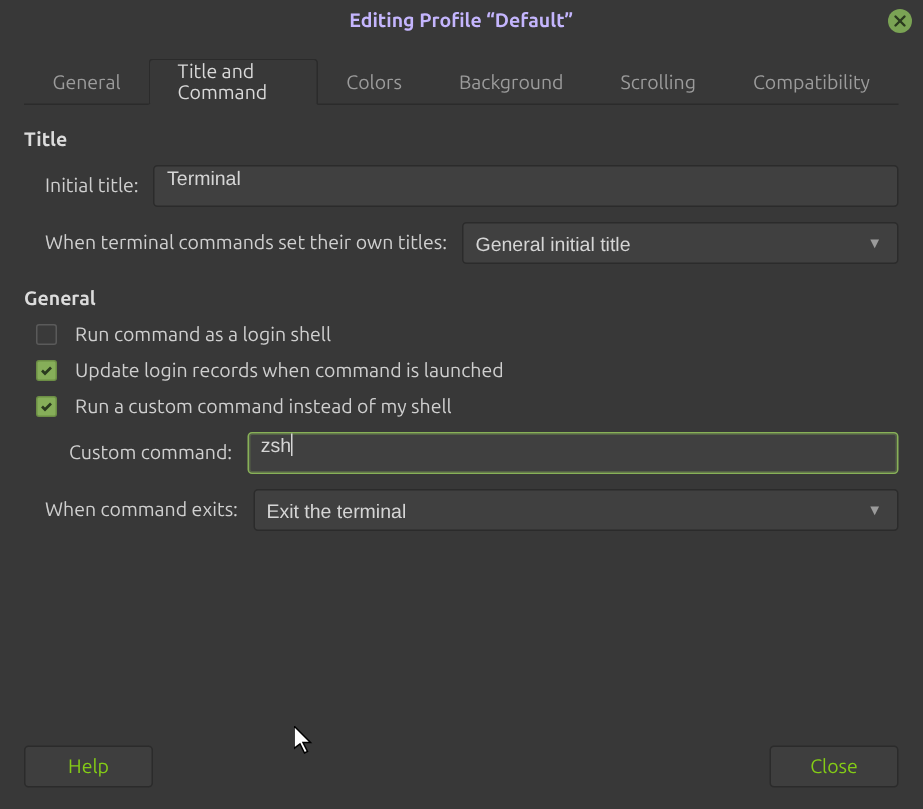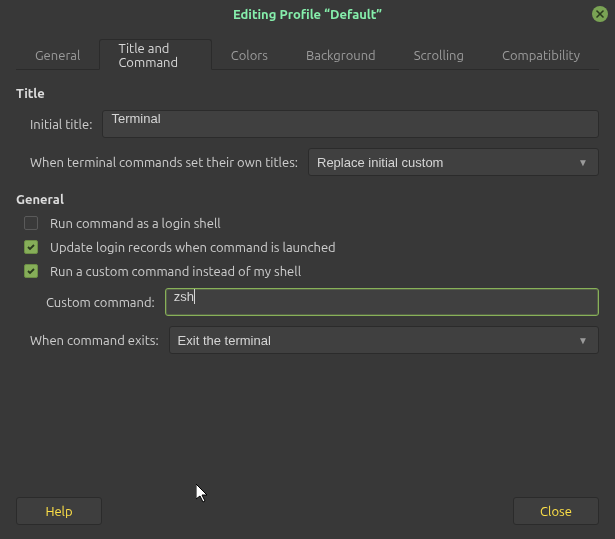--- a/index.html
+++ b/index.html
@@ -11,21 +11,21 @@
     color: #cfcfcf;
     position: relative;
   }
   .titlebar {
     height: 28px;
     background: #383838;
     display: flex;
     align-items: center;
     justify-content: center;
     position: relative;
-    color: #86efac;
+    color: #c4b5fd;
     font-weight: 600;
     font-size: 13px;
   }
   .titlebar .win-close {
     position: absolute;
     right: 7px;
     top: 6px;
     width: 16px;
     height: 16px;
     border-radius: 50%;
@@ -143,21 +143,21 @@
     padding: 10px 16px 14px 16px;
     display: flex;
     justify-content: space-between;
   }
   .btn {
     min-width: 86px;
     height: 28px;
     background: #3e3e3e;
     border: 1px solid #2b2b2b;
     border-radius: 3px;
-    color: #fde047;
+    color: #84cc16;
     font-size: 13px;
     cursor: pointer;
     display: flex;
     align-items: center;
     justify-content: center;
   }
 
   .cursor-svg {
     position: absolute;
     left: 196px;
@@ -215,21 +215,21 @@
   <div class="section-title">Title</div>
 
   <div class="form-row">
     <div class="row-label">Initial title:</div>
     <div class="text-input"><span>Terminal</span></div>
   </div>
 
   <div class="form-row">
     <div class="row-label">When terminal commands set their own titles:</div>
     <div class="select">
-      <span>Replace initial custom</span>
+      <span>General initial title</span>
       <span class="chev">▼</span>
     </div>
   </div>
 
   <div class="section-title">General</div>
 
   <div class="check-row">
     <div class="checkbox">
       
     </div>

